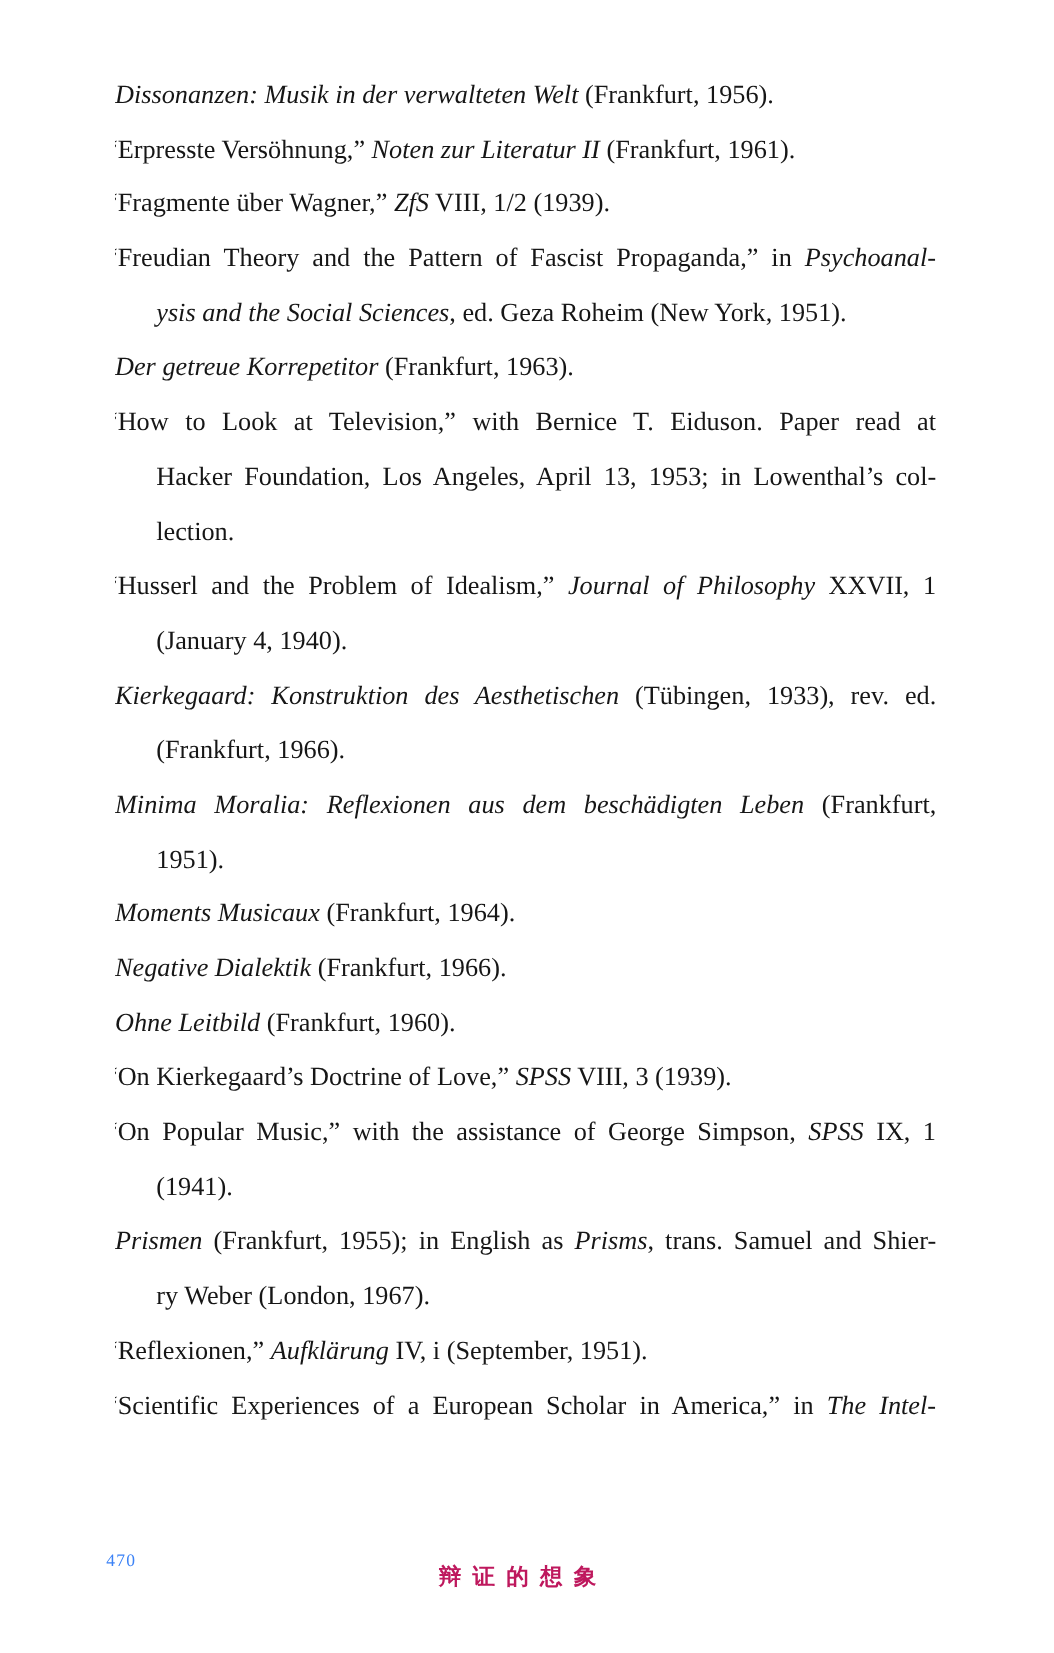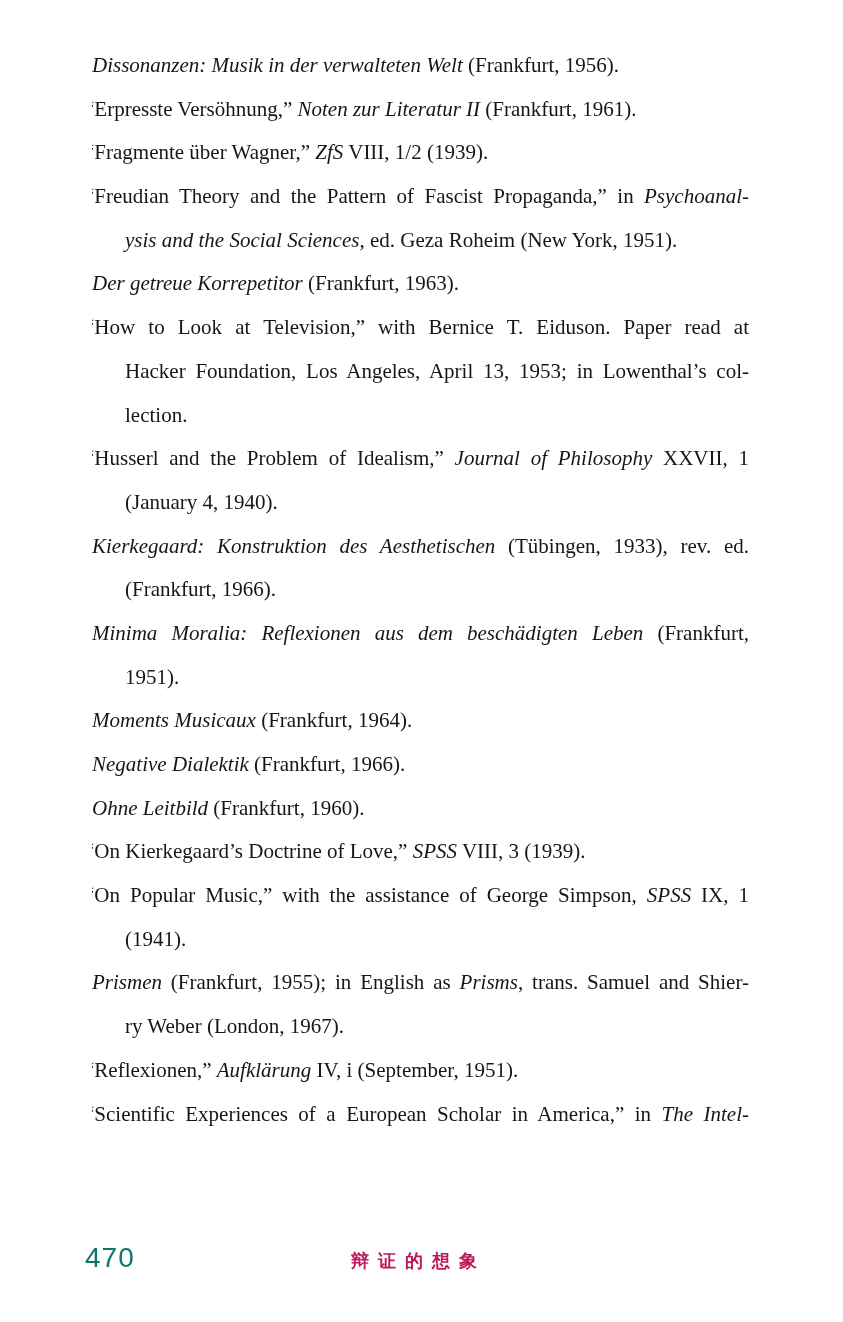--- a/index.html
+++ b/index.html
@@ -12,21 +12,21 @@
     width: 843px;
     height: 1322px;
     background: #ffffff;
     color: #161616;
     font-family: "Liberation Serif", serif;
     overflow: hidden;
   }
   .textblock {
     position: absolute;
     left: 92px;
-    top: 44px;
+    top: 54px;
     width: 657px;
     font-size: 21px;
     line-height: 43.7px;
   }
   .entry { margin: 0; }
   .line {
     height: 43.7px;
     overflow: hidden;
     text-align: left;
     white-space: normal;
@@ -39,24 +39,24 @@
     display: inline-block;
     width: 100%;
     height: 0;
   }
   .run { font-style: normal; }
   .run.it { font-style: italic; }
   .footer-page {
     position: absolute;
     left: 85px;
     top: 1242px;
-    font-family: Liberation Sans, sans-serif;
-    font-size: 28px;
+    font-family: Liberation Serif, serif;
+    font-size: 14px;
     letter-spacing: 1px;
-    color: #0f766e;
+    color: #3b82f6;
   }
   .footer-title {
     position: absolute;
     left: 351px;
     top: 1249px;
     font-family: "DejaVu Sans", sans-serif;
     font-size: 18px;
     font-weight: 600;
     letter-spacing: 9px;
     color: #be185d;

